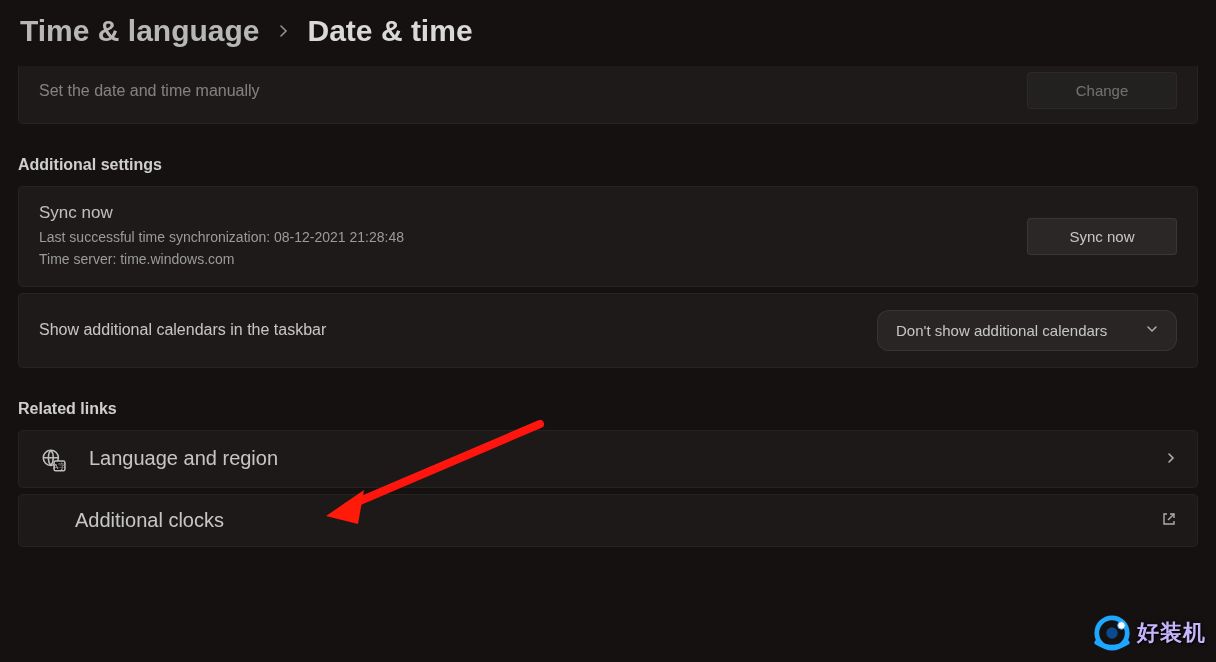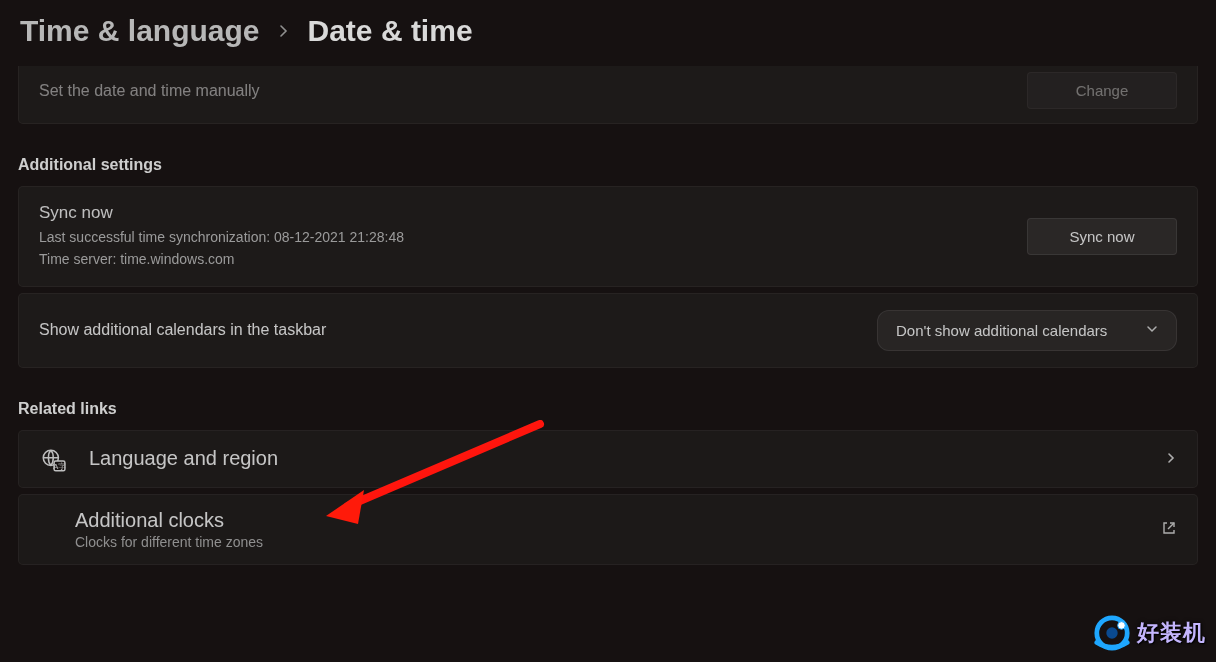--- a/index.html
+++ b/index.html
@@ -256,21 +256,20 @@
     <span class="trail">
       <svg width="12" height="12" viewBox="0 0 12 12">
           <path d="M4 2 L8 6 L4 10" stroke="#ccc" stroke-width="1.6" fill="none" stroke-linecap="round"></path>
         </svg>
     </span>
   </div>
 
   <div class="link-card" style="padding-left:56px">
     <div class="text">
       <div class="link-title">Additional clocks</div>
-      <div class="link-sub">Clocks for different time zones</div>
     </div>
     <span class="trail">
       <svg width="16" height="16" viewBox="0 0 16 16" fill="none" stroke="#ccc" stroke-width="1.4">
         <path d="M6 3 H3 V13 H13 V10"></path>
         <path d="M9 3 H13 V7"></path>
         <path d="M13 3 L7 9"></path>
       </svg>
     </span>
   </div>
 

